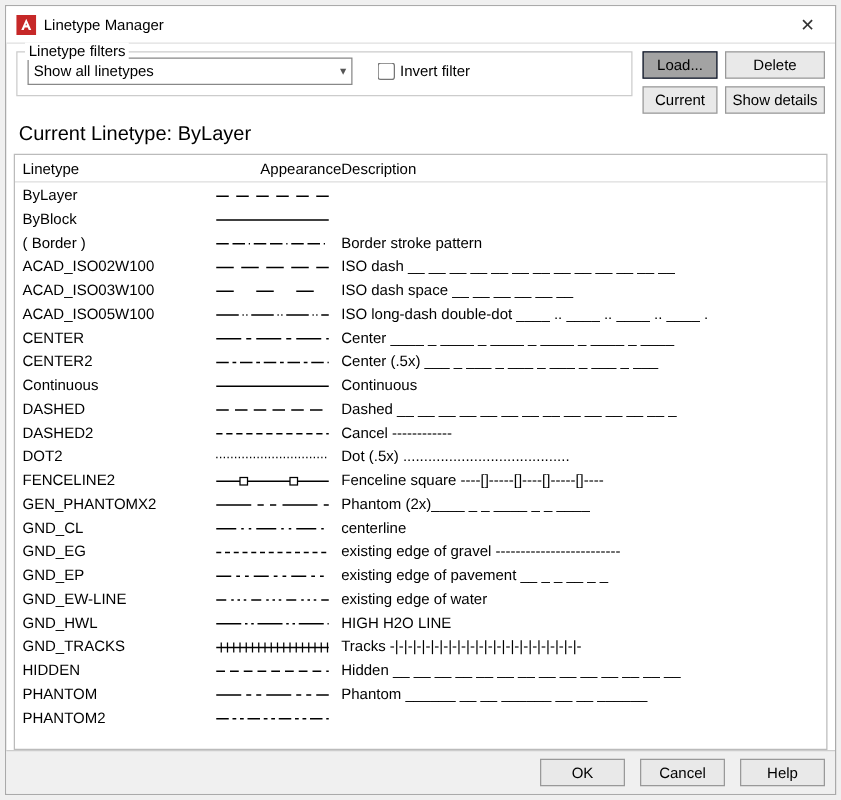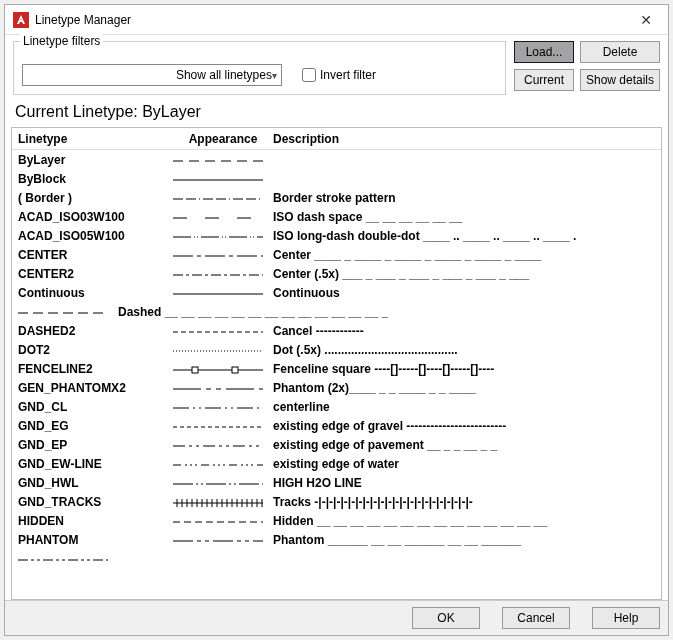--- a/index.html
+++ b/index.html
@@ -47,21 +47,21 @@
     color: #333;
     font-family: Arial, sans-serif;
   }
   .upper {
     padding: 6px 8px 4px 8px;
     display: flex;
     align-items: flex-start;
   }
   .filter-group {
     border: 1px solid #ccc;
-    padding: 22px 8px 8px 8px;
+    padding: 4px 8px 8px 8px;
     position: relative;
     flex: 1;
     margin-right: 8px;
     display: flex;
     align-items: center;
     gap: 20px;
   }
   .filter-legend {
     position: absolute;
     top: -8px;
@@ -71,21 +71,21 @@
     font-size: 12px;
   }
   .filter-select {
     width: 260px;
     height: 22px;
     border: 1px solid #888;
     background: #fff;
     padding: 0 4px;
     display: flex;
     align-items: center;
-    justify-content: flex-end;
+    justify-content: space-between;
     cursor: pointer;
   }
   .filter-select .arrow {
     font-size: 10px;
     color: #555;
   }
   .invert {
     display: flex;
     align-items: flex-end;
     gap: 4px;
@@ -123,31 +123,30 @@
     background: #fff;
     overflow: hidden;
     display: flex;
     flex-direction: column;
   }
   .list-header, .list-row {
     display: flex;
     align-items: center;
     padding: 0 6px;
     font-size: 12px;
-    font-weight: bold;
   }
   .list-header {
     height: 22px;
     border-bottom: 1px solid #ddd;
   }
   .list-header .col {
     color: #000;
   }
   .col-lt { width: 155px; }
-  .col-app { width: 100px; text-align:center; }
+  .col-app { width: 100px; text-align:right; }
   .col-desc { flex: 1; }
   .list-body {
     flex:1;
     overflow-y: auto;
   }
   .list-row {
     height: 19px;
     cursor: pointer;
   }
   .list-row .appearance {
@@ -159,21 +158,21 @@
     position:absolute;
     top:8px; left:0;
     width:90px; height:2px;
     overflow: visible;
   }
   .footer {
     border-top: 1px solid #ccc;
     padding: 6px 8px;
     display: flex;
     justify-content: flex-end;
-    gap: 22px;
+    gap: 12px;
     background: #f0f0f0;
   }
   .footer .btn { width: 68px; }
 </style>
 </head>
 <body>
 
 <div class="dialog">
 
   <div class="titlebar">
@@ -237,20 +236,29 @@
         <div class="list-row">
           <div class="col-lt">( Border )</div>
           <div class="appearance">
             <svg viewBox="0 0 90 2">
               <line x1="0" y1="1" x2="90" y2="1" stroke="#000" stroke-width="1.2" stroke-dasharray="10 3 10 3 1 3"></line>
             </svg>
           </div>
           <div class="col-desc">Border stroke pattern</div>
         </div>
         <div class="list-row">
+          <div class="col-lt">ACAD_ISO02W100</div>
+          <div class="appearance">
+            <svg viewBox="0 0 90 2">
+              <line x1="0" y1="1" x2="90" y2="1" stroke="#000" stroke-width="1.2" stroke-dasharray="14 6"></line>
+            </svg>
+          </div>
+          <div class="col-desc">ISO dash __ __ __ __ __ __ __ __ __ __ __ __ __</div>
+        </div>
+        <div class="list-row">
           <div class="col-lt">ACAD_ISO03W100</div>
           <div class="appearance">
             <svg viewBox="0 0 90 2">
               <line x1="0" y1="1" x2="90" y2="1" stroke="#000" stroke-width="1.2" stroke-dasharray="14 18"></line>
             </svg>
           </div>
           <div class="col-desc">ISO dash space __    __    __    __    __    __</div>
         </div>
         <div class="list-row">
           <div class="col-lt">ACAD_ISO05W100</div>
@@ -282,20 +290,21 @@
         <div class="list-row">
           <div class="col-lt">Continuous</div>
           <div class="appearance">
             <svg viewBox="0 0 90 2">
               <line x1="0" y1="1" x2="90" y2="1" stroke="#000" stroke-width="1.2"></line>
             </svg>
           </div>
           <div class="col-desc">Continuous</div>
         </div>
         <div class="list-row">
+          <div class="col-lt">DASHED</div>
           <div class="appearance">
             <svg viewBox="0 0 90 2">
               <line x1="0" y1="1" x2="90" y2="1" stroke="#000" stroke-width="1.2" stroke-dasharray="10 5"></line>
             </svg>
           </div>
           <div class="col-desc">Dashed __ __ __ __ __ __ __ __ __ __ __ __ __ _</div>
         </div>
         <div class="list-row">
           <div class="col-lt">DASHED2</div>
           <div class="appearance">
@@ -418,20 +427,21 @@
         <div class="list-row">
           <div class="col-lt">PHANTOM</div>
           <div class="appearance">
             <svg viewBox="0 0 90 2">
               <line x1="0" y1="1" x2="90" y2="1" stroke="#000" stroke-width="1.2" stroke-dasharray="20 4 4 4 4 4"></line>
             </svg>
           </div>
           <div class="col-desc">Phantom ______  __  __  ______  __  __  ______</div>
         </div>
         <div class="list-row">
+          <div class="col-lt">PHANTOM2</div>
           <div class="appearance">
             <svg viewBox="0 0 90 2">
               <line x1="0" y1="1" x2="90" y2="1" stroke="#000" stroke-width="1.2" stroke-dasharray="10 3 3 3 3 3"></line>
             </svg>
           </div>
         </div>
       </div>
   </div>
 
   <div class="footer">

